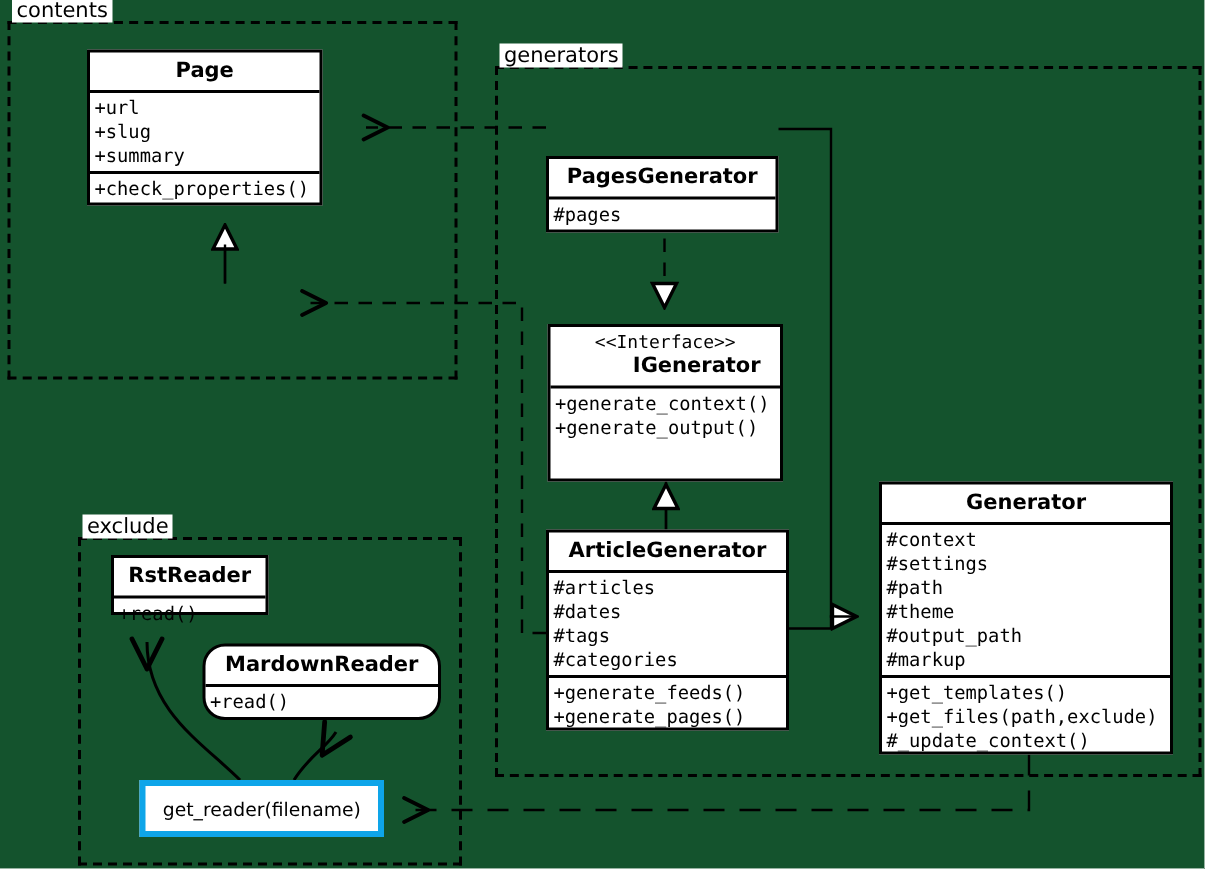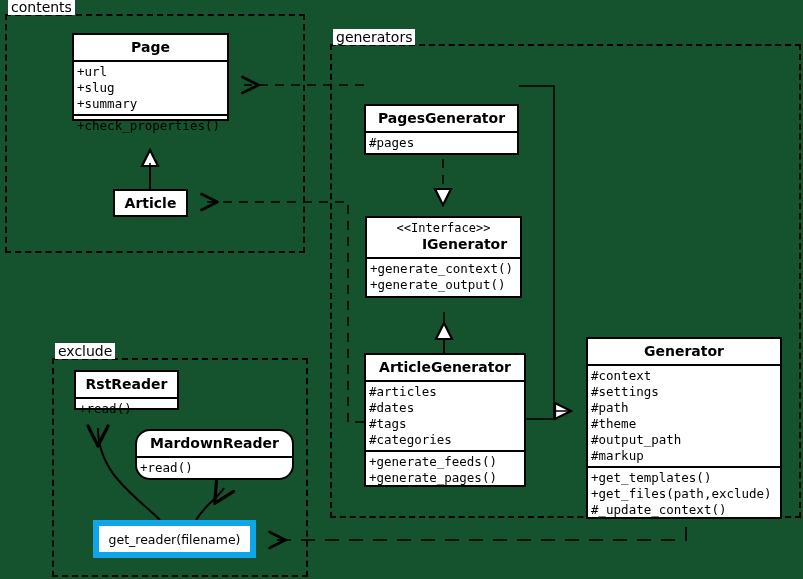--- a/index.html
+++ b/index.html
@@ -76,21 +76,21 @@
   .uml-row {
     font-family: "DejaVu Sans Mono", monospace;
     font-size: 12.5px;
     line-height: 16px;
     color: #000;
     white-space: nowrap;
   }
   .plain-box {
     position: absolute;
     box-sizing: border-box;
-    border: 6px solid #0ea5e9;
+    border: 4px solid #0ea5e9;
     background: #ffffff;
     font-family: "DejaVu Sans", sans-serif;
     font-size: 12.5px;
     color: #000;
     display: flex;
     align-items: center;
     justify-content: center;
     white-space: nowrap;
   }
 </style>
@@ -147,44 +147,41 @@
       <polyline points="686,503 686,540 271,540" stroke-dasharray="14,10" marker-end="url(#openArrow)"></polyline>
 
        RstReader (curved) --&gt;
       <path d="M160,520 C 136,496 98,474 98,428" stroke-width="2" marker-end="url(#openArrow)"></path>
 
        MardownReader (curved) --&gt;
       <path d="M196,520 C 206,504 218,498 224,488" stroke-width="2" marker-end="url(#openArrow)"></path>
     </g>
   </svg>
 
-  <div class="uml" id="cls-page" style="left: 72px; top: 33px; width: 157px; height: 88px;">
+  <div class="uml" id="cls-page" style="left: 58px; top: 33px; width: 157px; height: 104px;">
     <div class="uml-title">Page</div>
     <div class="uml-compartment">
       <div class="uml-row">+url</div>
       <div class="uml-row">+slug</div>
       <div class="uml-row">+summary</div>
     </div>
     <div class="uml-compartment">
       <div class="uml-row">+check_properties()</div>
     </div>
   </div>
 
-  <div class="uml" id="cls-article" style="left: 113px; top: 189px; width: 75px; height: 28px;">
-    <div class="uml-title">Article</div>
-  </div>
 
   <div class="uml" id="cls-pagesgenerator" style="left: 364px; top: 60px; width: 155px; height: 51px; margin-top: 44px;">
     <div class="uml-title">PagesGenerator</div>
     <div class="uml-compartment">
       <div class="uml-row">#pages</div>
     </div>
   </div>
 
-  <div class="uml" id="cls-igenerator" style="left: 365px; top: 216px; width: 157px; height: 82px;">
+  <div class="uml" id="cls-igenerator" style="left: 365px; top: 216px; width: 157px; height: 105px;">
     <div class="uml-stereo">&lt;&lt;Interface&gt;&gt;</div>
     <div class="uml-title" style="padding-top:0;padding-left:48px;">IGenerator</div>
     <div class="uml-compartment">
       <div class="uml-row">+generate_context()</div>
       <div class="uml-row">+generate_output()</div>
     </div>
   </div>
 
   <div class="uml" id="cls-articlegenerator" style="left: 364px; top: 353px; width: 162px; height: 134px;">
     <div class="uml-title">ArticleGenerator</div>
@@ -193,21 +190,21 @@
       <div class="uml-row">#dates</div>
       <div class="uml-row">#tags</div>
       <div class="uml-row">#categories</div>
     </div>
     <div class="uml-compartment">
       <div class="uml-row">+generate_feeds()</div>
       <div class="uml-row">+generate_pages()</div>
     </div>
   </div>
 
-  <div class="uml" id="cls-generator" style="left: 586px; top: 321px; width: 196px; height: 182px; margin-top: 16px;">
+  <div class="uml" id="cls-generator" style="left: 586px; top: 321px; width: 196px; height: 182px;">
     <div class="uml-title">Generator</div>
     <div class="uml-compartment">
       <div class="uml-row">#context</div>
       <div class="uml-row">#settings</div>
       <div class="uml-row">#path</div>
       <div class="uml-row">#theme</div>
       <div class="uml-row">#output_path</div>
       <div class="uml-row">#markup</div>
     </div>
     <div class="uml-compartment">

